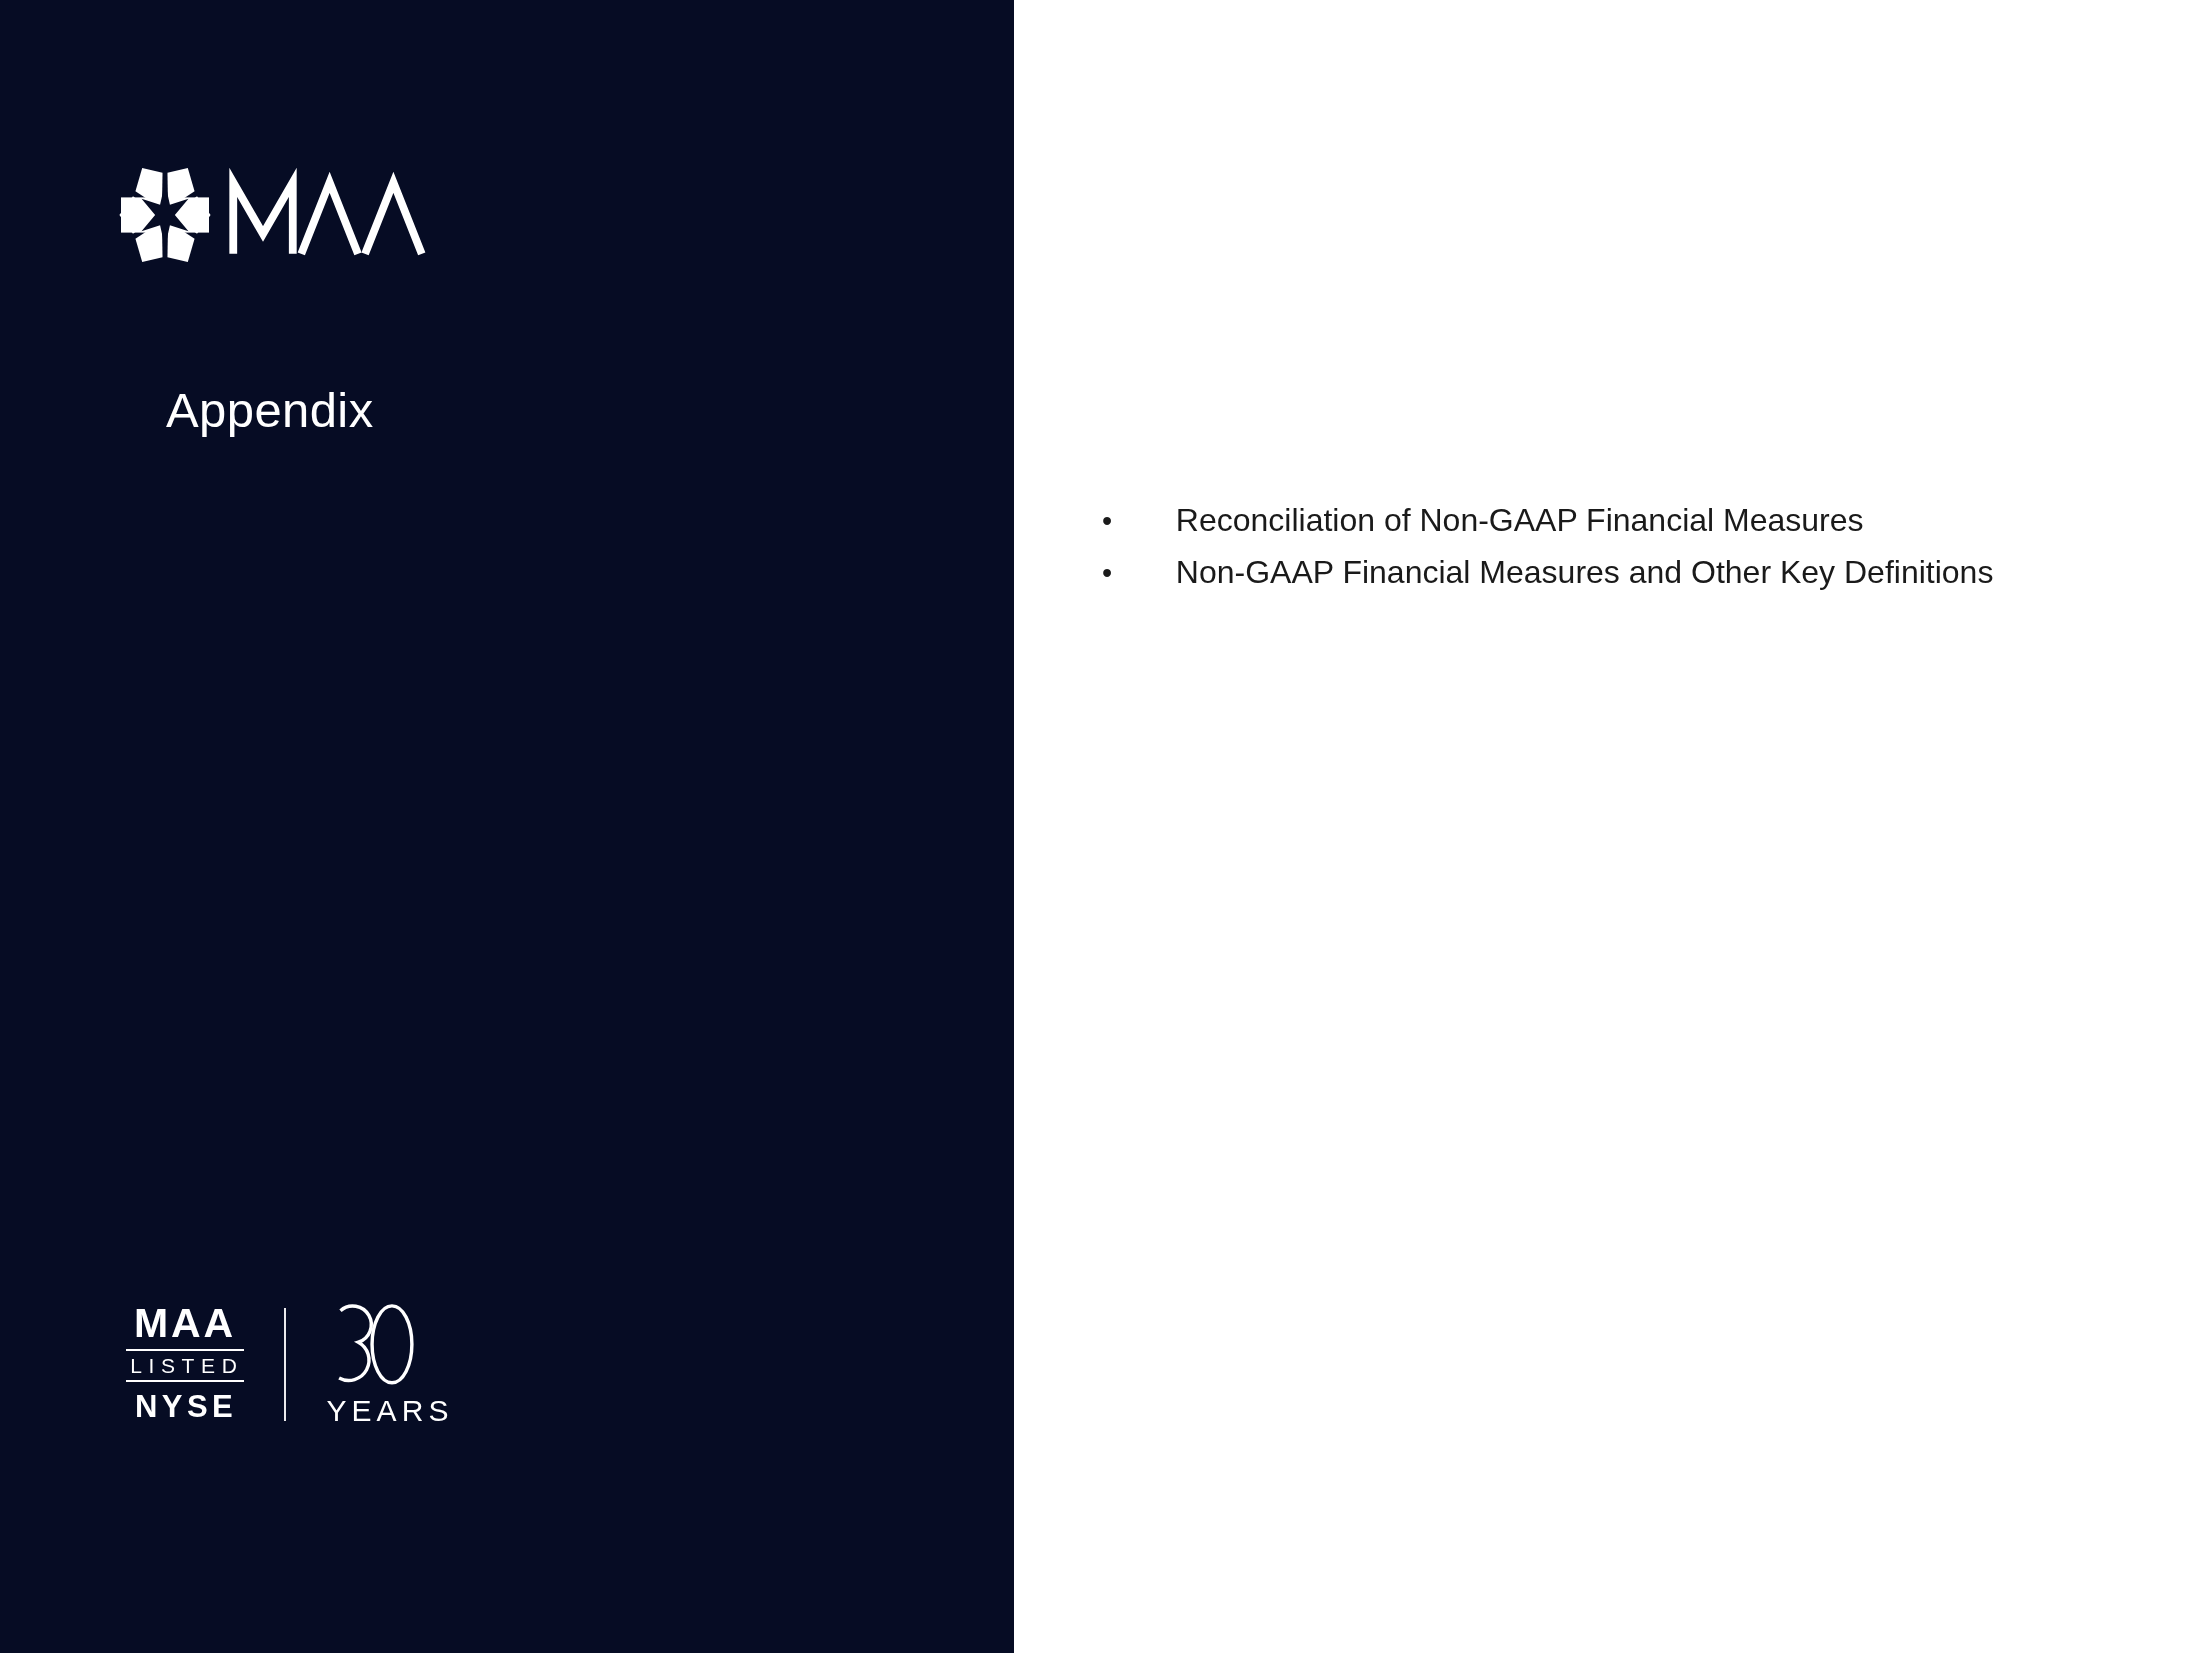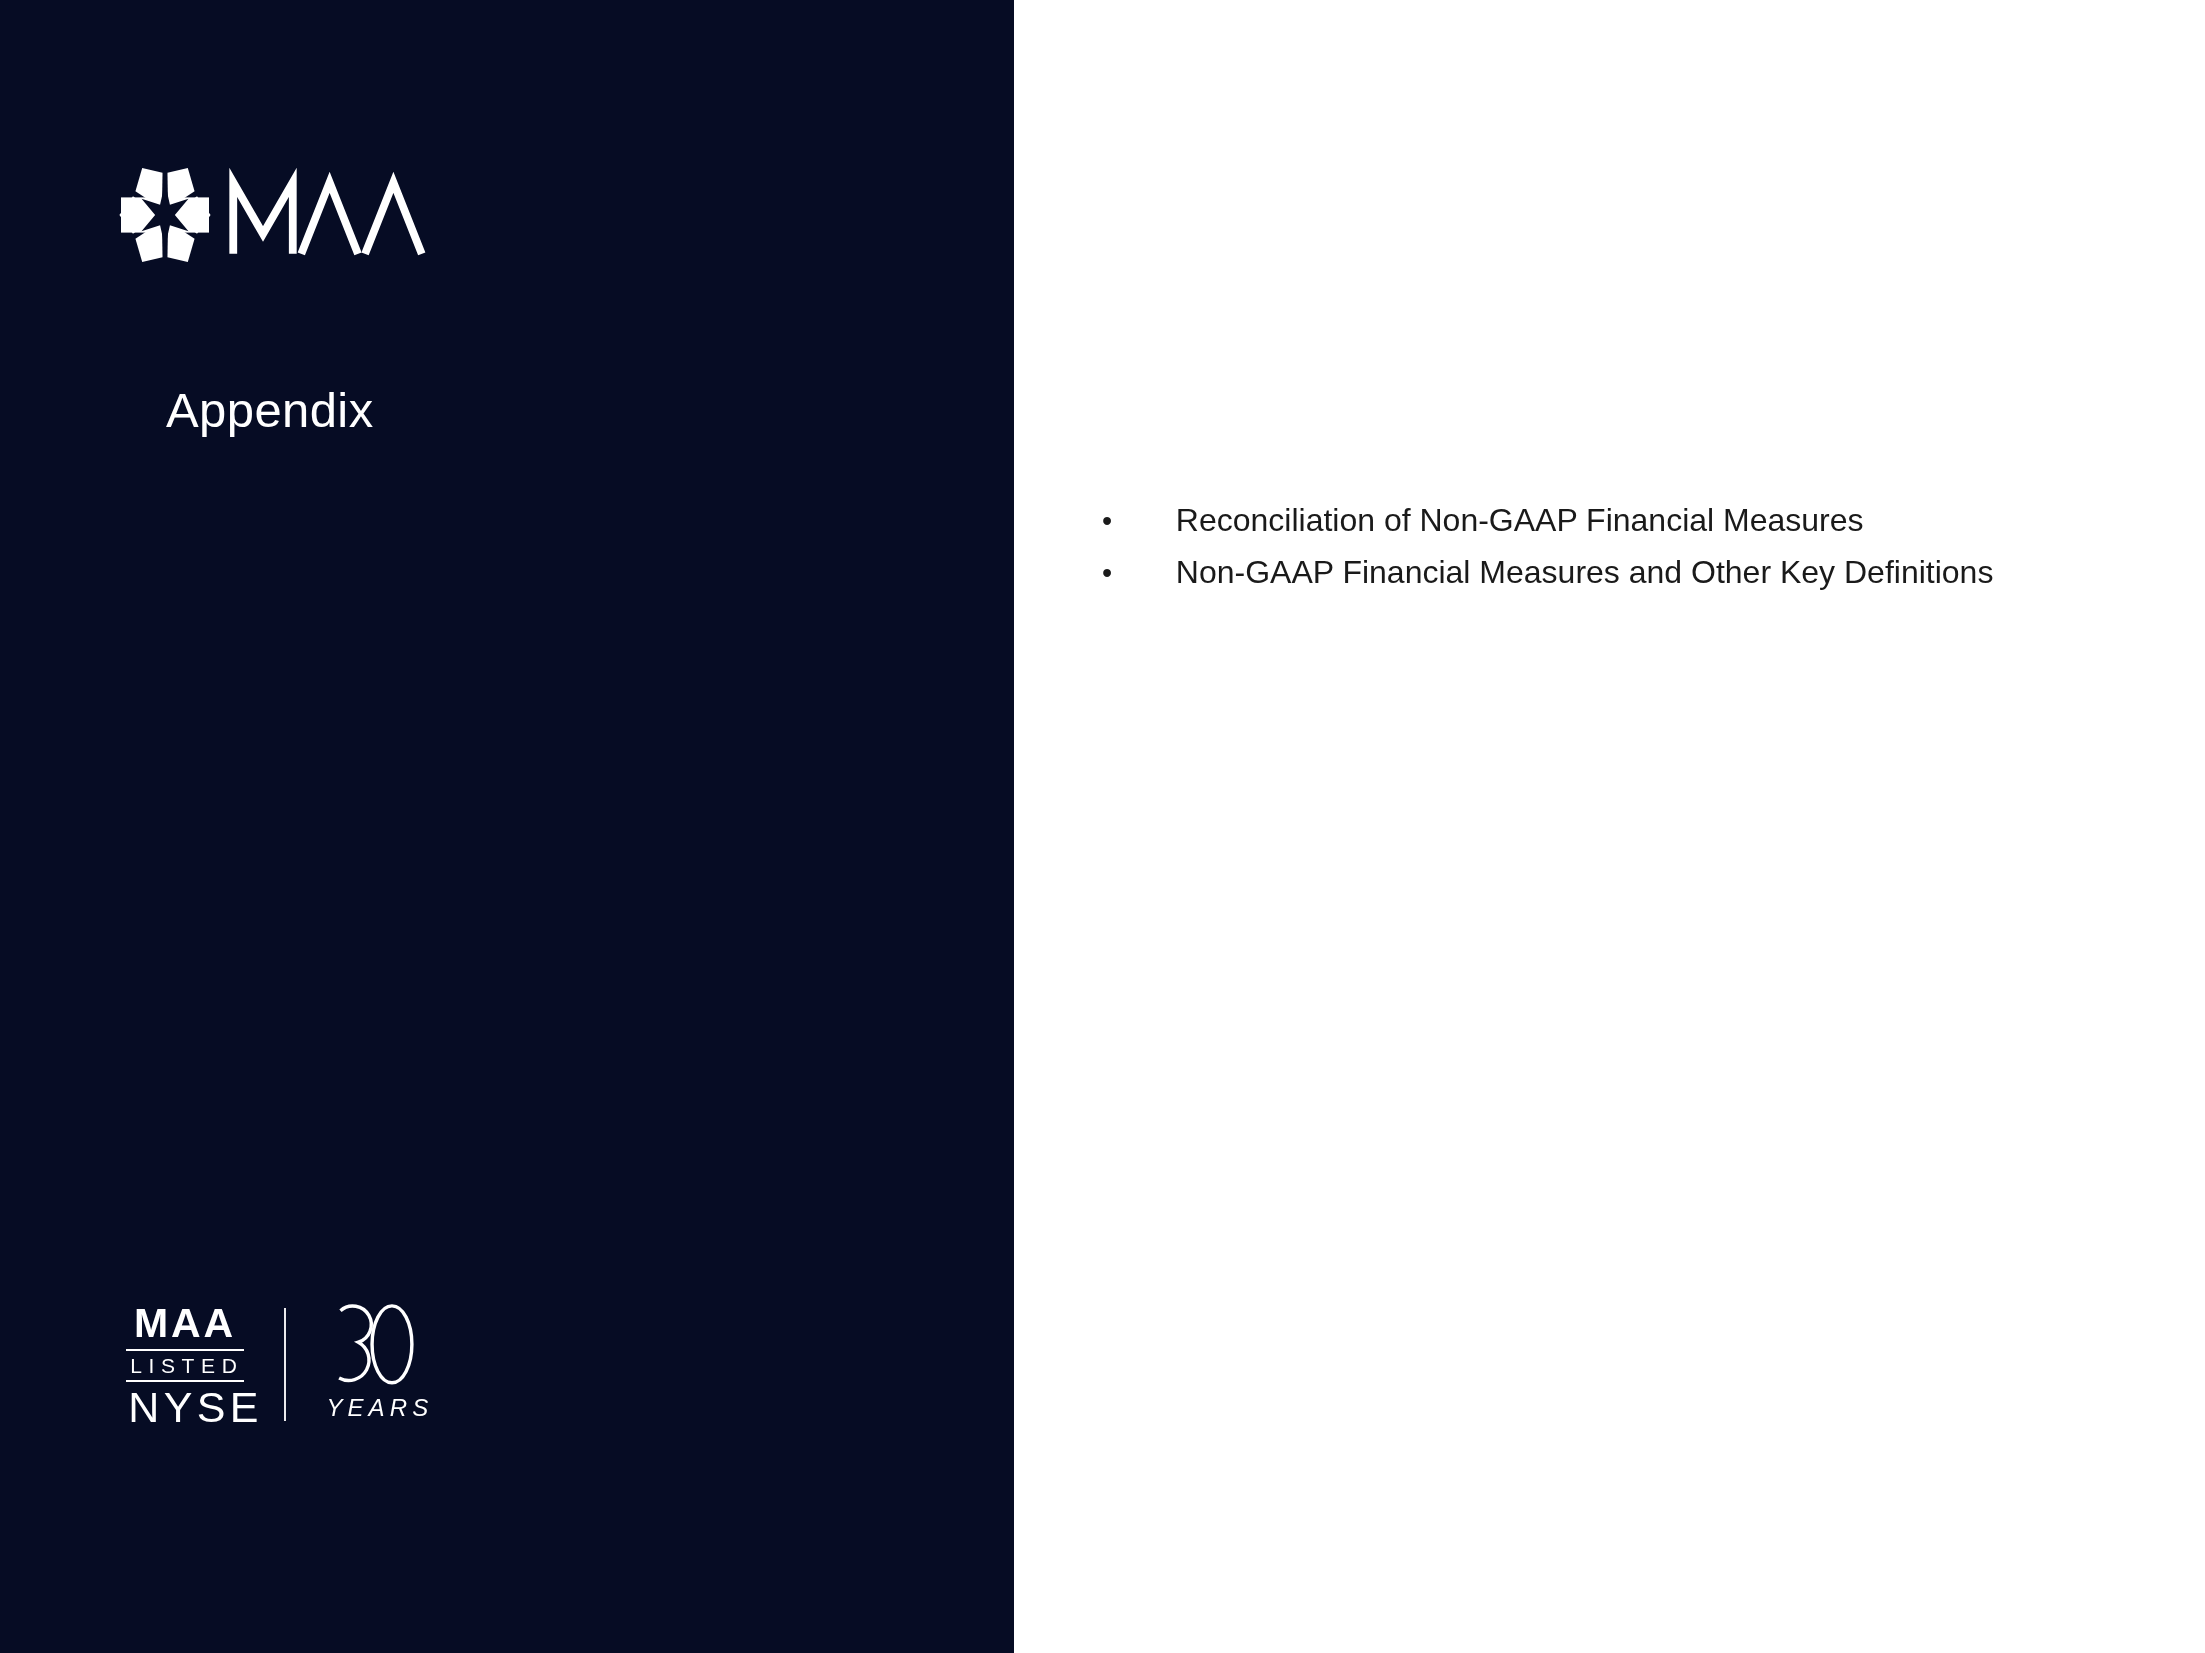--- a/index.html
+++ b/index.html
@@ -43,31 +43,31 @@
 
   
   .footer-logos { position: absolute; left: 0; top: 0; width: 100%; height: 100%; }
   .nyse-block {
     position: absolute; left: 126px; top: 1303px;
     width: 118px; text-align: center; color: var(--on-dark);
   }
   .nyse-company { font-size: 41px; font-weight: 700; letter-spacing: 2.9px; line-height: 41px; }
   .nyse-rule { border-top: 2.9px solid var(--on-dark); margin: 5.1px 0; }
   .nyse-listed { font-size: 21px; font-weight: 400; letter-spacing: 6.6px; line-height: 19px; text-indent: 3.7px; }
-  .nyse-exchange { font-size: 43px; font-weight: 400; letter-spacing: 4.4px; line-height: 40px; text-indent: 2.2px; }
+  .nyse-exchange { font-size: 31px; font-weight: 700; letter-spacing: 4.4px; line-height: 40px; text-indent: 2.2px; }
 
   .footer-divider {
     position: absolute; left: 284px; top: 1308px;
     width: 2.2px; height: 113px;
     background: rgba(255,255,255,0.92);
   }
 
   .anniv-block { position: absolute; left: 322px; top: 1300px; width: 110px; text-align: left; color: var(--on-dark); }
   .thirty-svg { display: block; width: 103px; height: 90px; margin-left: 1.5px; overflow: visible; }
-  .anniv-years { font-size: 24px; font-weight: 500; letter-spacing: 5.1px; margin-top: 4.4px; margin-left: 4.4px; font-style: italic; }
+  .anniv-years { font-size: 30px; font-weight: 500; letter-spacing: 5.1px; margin-top: 4.4px; margin-left: 4.4px; }
 
   
   .main-content { position: absolute; left: 1014px; top: 0; width: 1191px; height: 1654px; background: #FFFFFF; }
   .bullet-list {
     position: absolute; left: 88px; top: 495px;
     list-style: none; color: var(--ink);
     font-size: 32px; line-height: 51px;
   }
   .bullet-item { display: flex; align-items: baseline; }
   .bullet-dot { width: 11.8px; font-size: 29px; color: var(--ink); }

